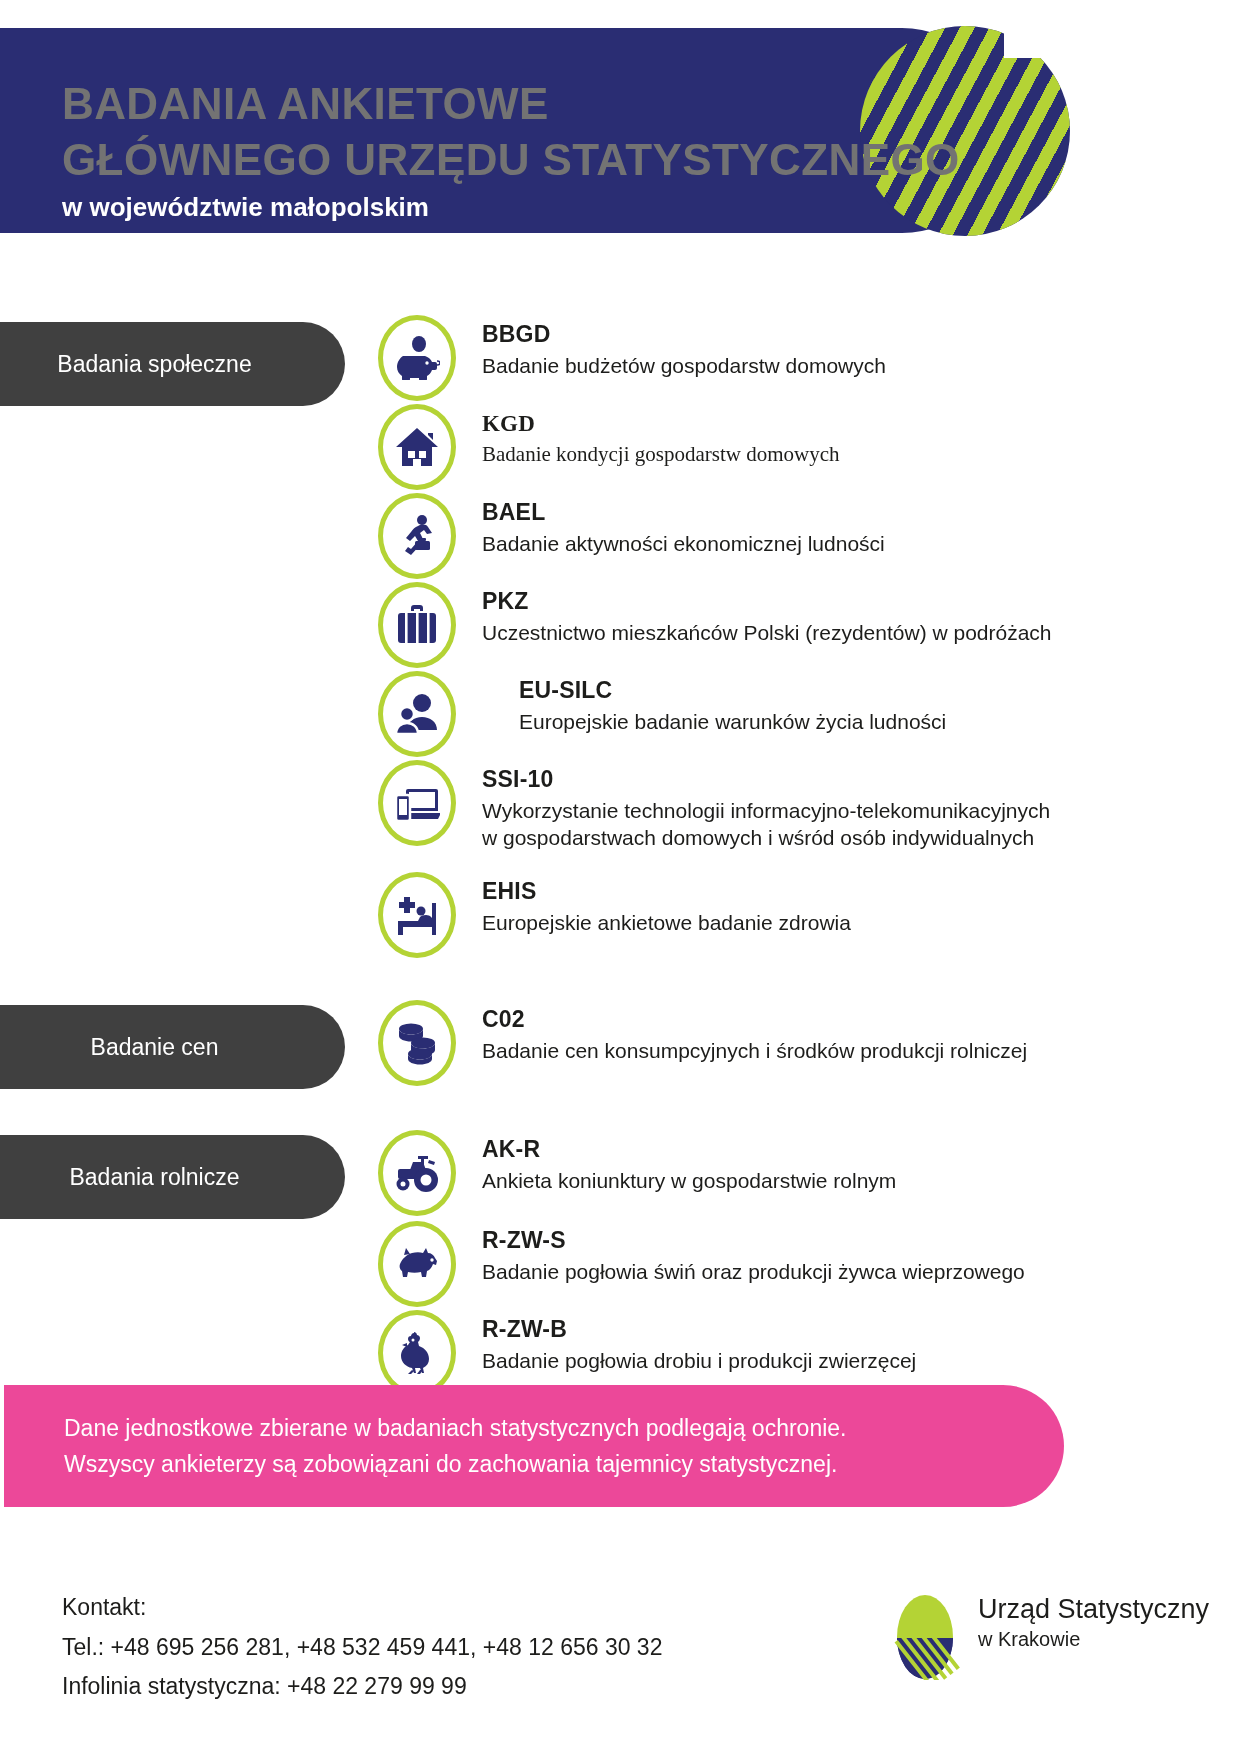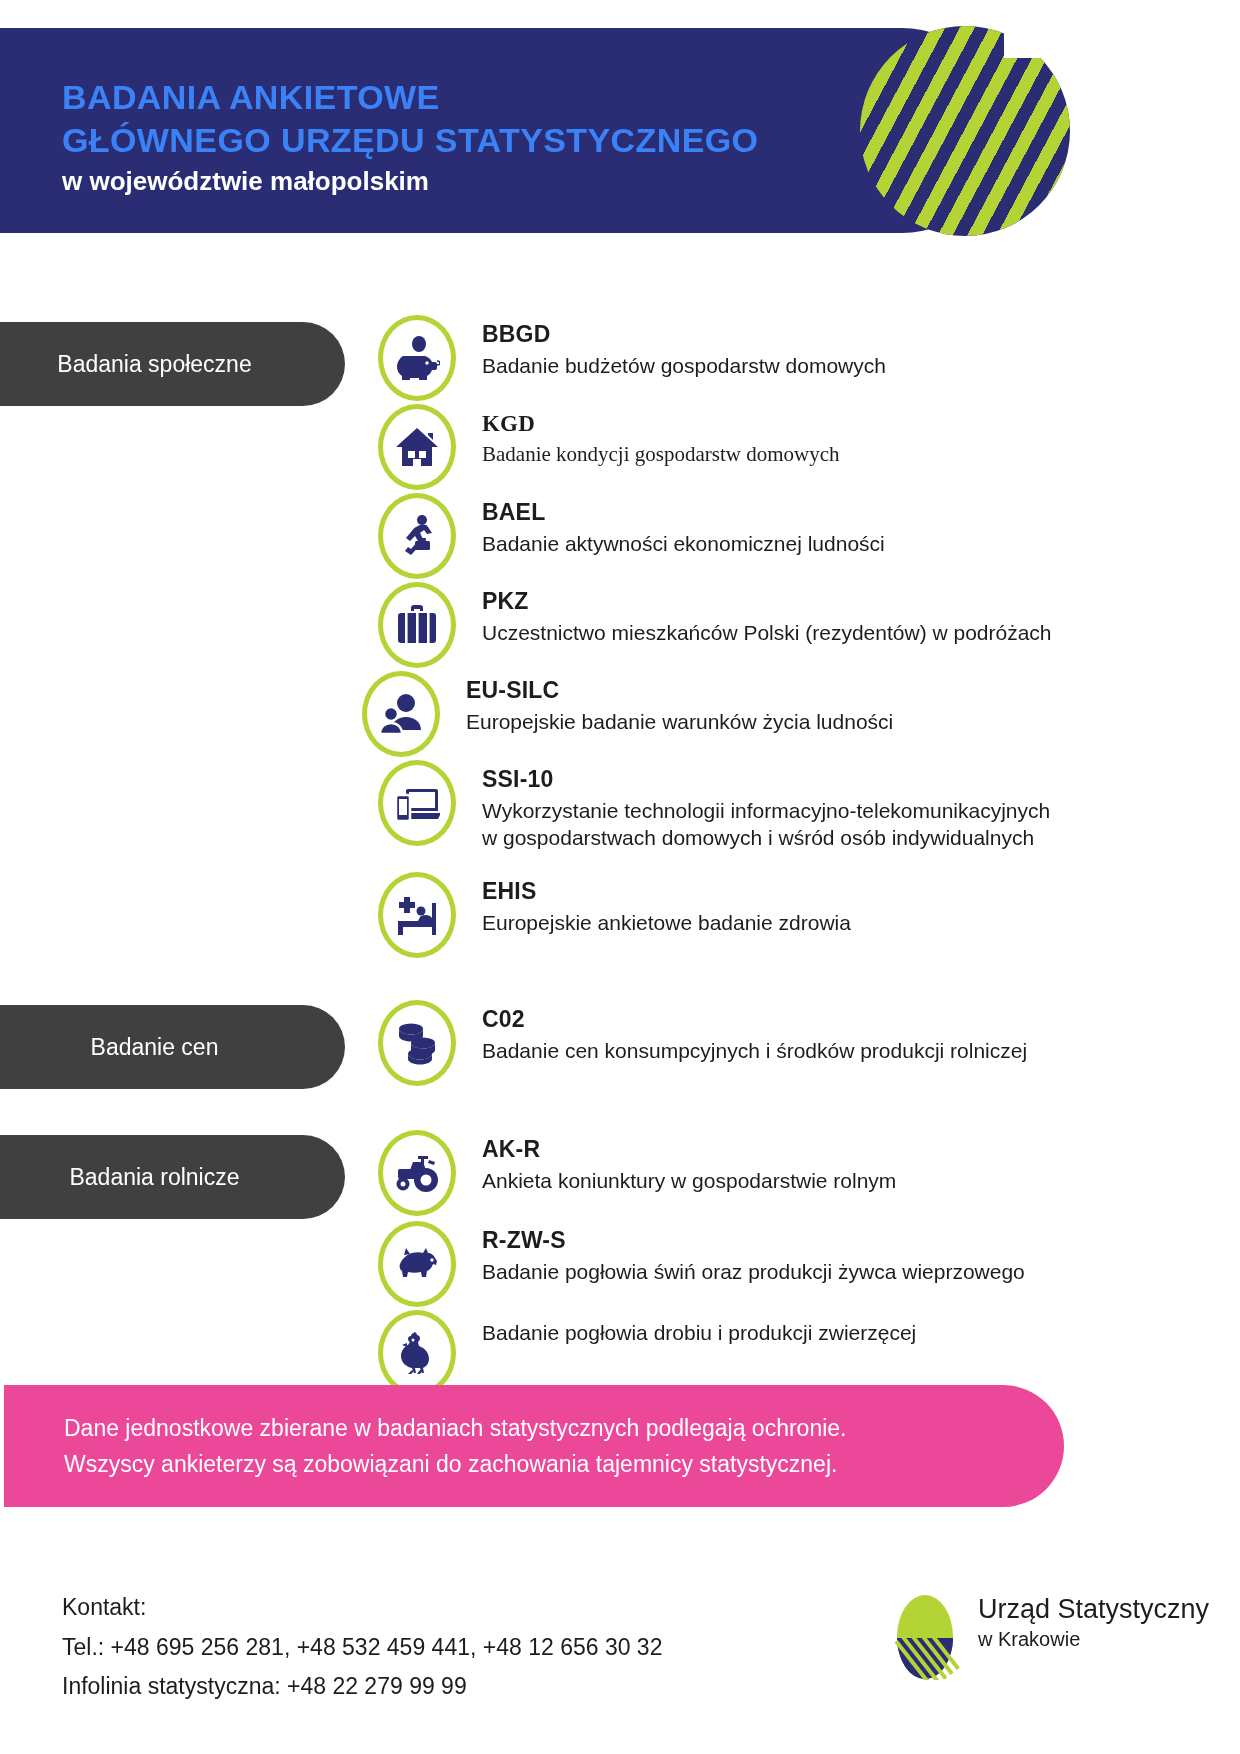--- a/index.html
+++ b/index.html
@@ -35,23 +35,23 @@
     border-top-right-radius: 102px;
     border-bottom-right-radius: 102px;
   }
   .header-text {
     position: absolute;
     left: 62px;
     top: 48px;
     z-index: 6;
   }
   .header-line1, .header-line2 {
-    color: #3b82f6;
+    color: #737373;
     font-weight: bold;
-    font-size: 34px;
+    font-size: 44px;
     letter-spacing: 0.4px;
     line-height: 1.27;
     white-space: nowrap;
   }
   .header-line3 {
     color: #ffffff;
     font-weight: bold;
     font-size: 26px;
     line-height: 1.5;
     white-space: nowrap;
@@ -287,21 +287,21 @@
       <rect x="22" y="10" width="2.6" height="30" fill="#ffffff"></rect>
       <rect x="33" y="10" width="2.6" height="30" fill="#ffffff"></rect>
     </svg>
   </div>
   <div class="row-text">
     <div class="row-code">PKZ</div>
     <div class="row-desc">Uczestnictwo mieszkańców Polski (rezydentów) w podróżach</div>
   </div>
 </div>
 
-<div class="row" style="left:362px;top:671px;">
+<div class="row" style="left:378px;top:671px;gap:37px;">
   <div class="ring">
     <svg width="46" height="44" viewBox="0 0 46 44" fill="#2a2d73">
       <circle cx="28" cy="11" r="9"></circle>
       <path d="M13 38c0-8 7-13 15-13s15 5 15 13z"></path>
       <circle cx="13" cy="22" r="7" stroke="#ffffff" stroke-width="2.5"></circle>
       <path d="M2 42c0-7 5-11 11-11s11 4 11 11z" stroke="#ffffff" stroke-width="2.5"></path>
     </svg>
   </div>
   <div class="row-text">
     <div class="row-code">EU-SILC</div>
@@ -397,20 +397,21 @@
 <div class="row" style="left:378px;top:1310px;">
   <div class="ring">
     <svg width="46" height="44" viewBox="0 0 46 44" fill="#2a2d73">
       <path d="M20 2c-2 0-3 2-3 3-2 0-3 1-3 3 0 1 1 3 2 3l-2 3c-4 2-7 6-7 11 0 6 5 11 11 12l2 5h2l-1-5h5l2 5h2l-1-5c4-2 6-5 6-9 0-6-4-11-10-13l-1-4c1-1 2-2 2-4 0-2-2-3-3-3 0-2-2-3-3-3z"></path>
       <path d="M13 12l-5 2 5 2z"></path>
       <circle cx="19" cy="9" r="1.5" fill="#ffffff"></circle>
       <path d="M18 39l-4 4h3l3-3zM26 39l-3 4h3l3-4z"></path>
     </svg>
   </div>
   <div class="row-text">
+    <div class="row-code">R-ZW-B</div>
     <div class="row-desc">Badanie pogłowia drobiu i produkcji zwierzęcej</div>
   </div>
 </div>
 
 <div class="disclaimer">
   <p>Dane jednostkowe zbierane w badaniach statystycznych podlegają ochronie.</p>
   <p>Wszyscy ankieterzy są zobowiązani do zachowania tajemnicy statystycznej.</p>
 </div>
 
 <div class="contact">

